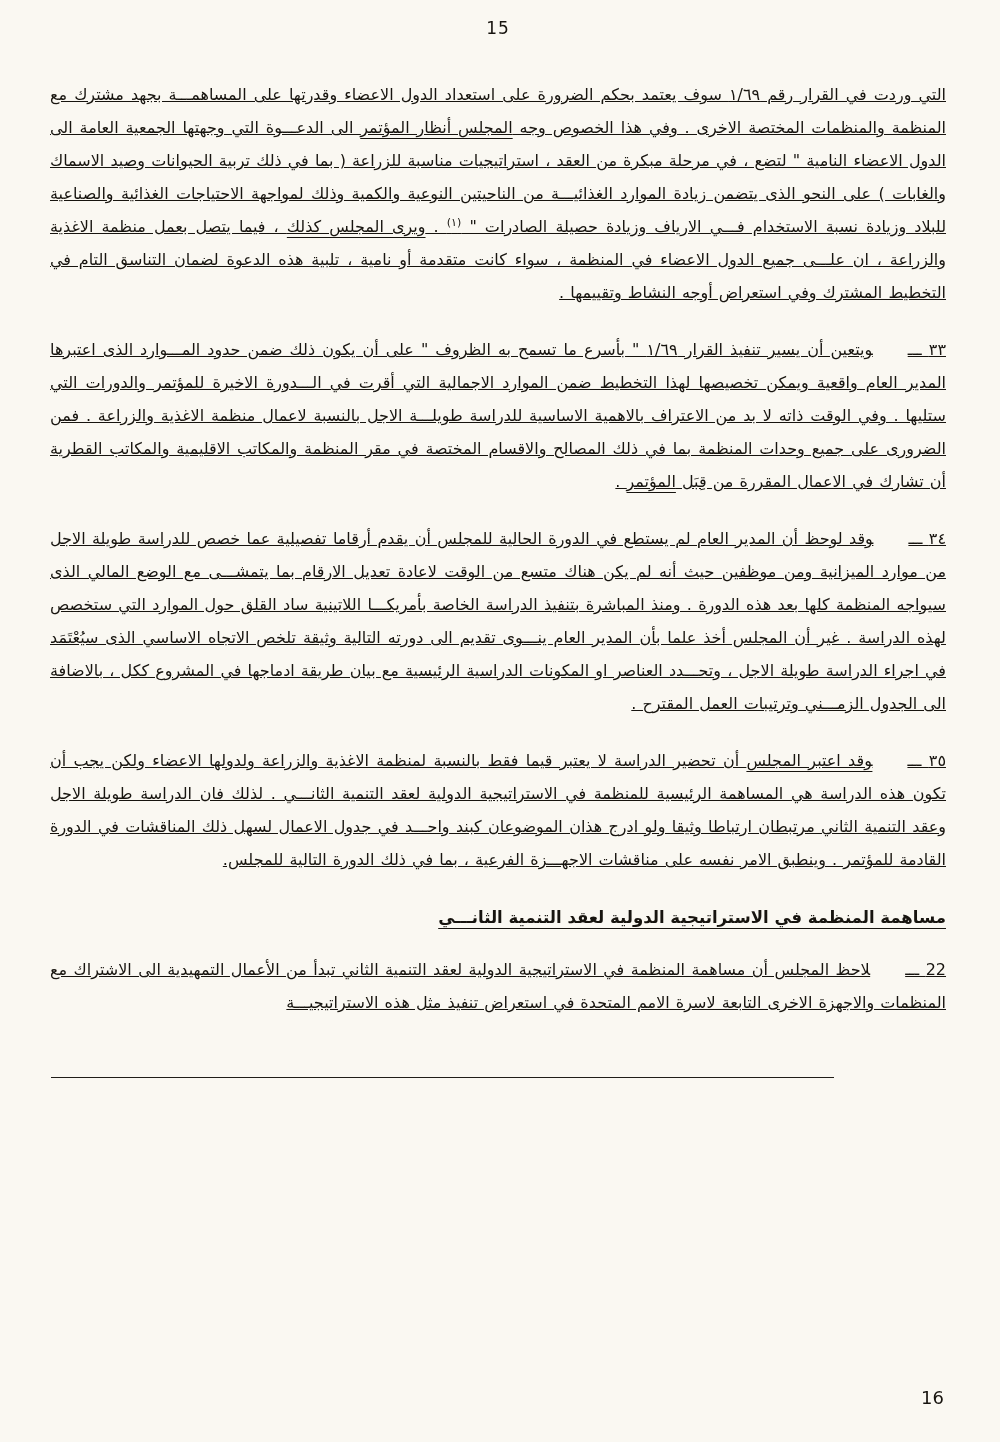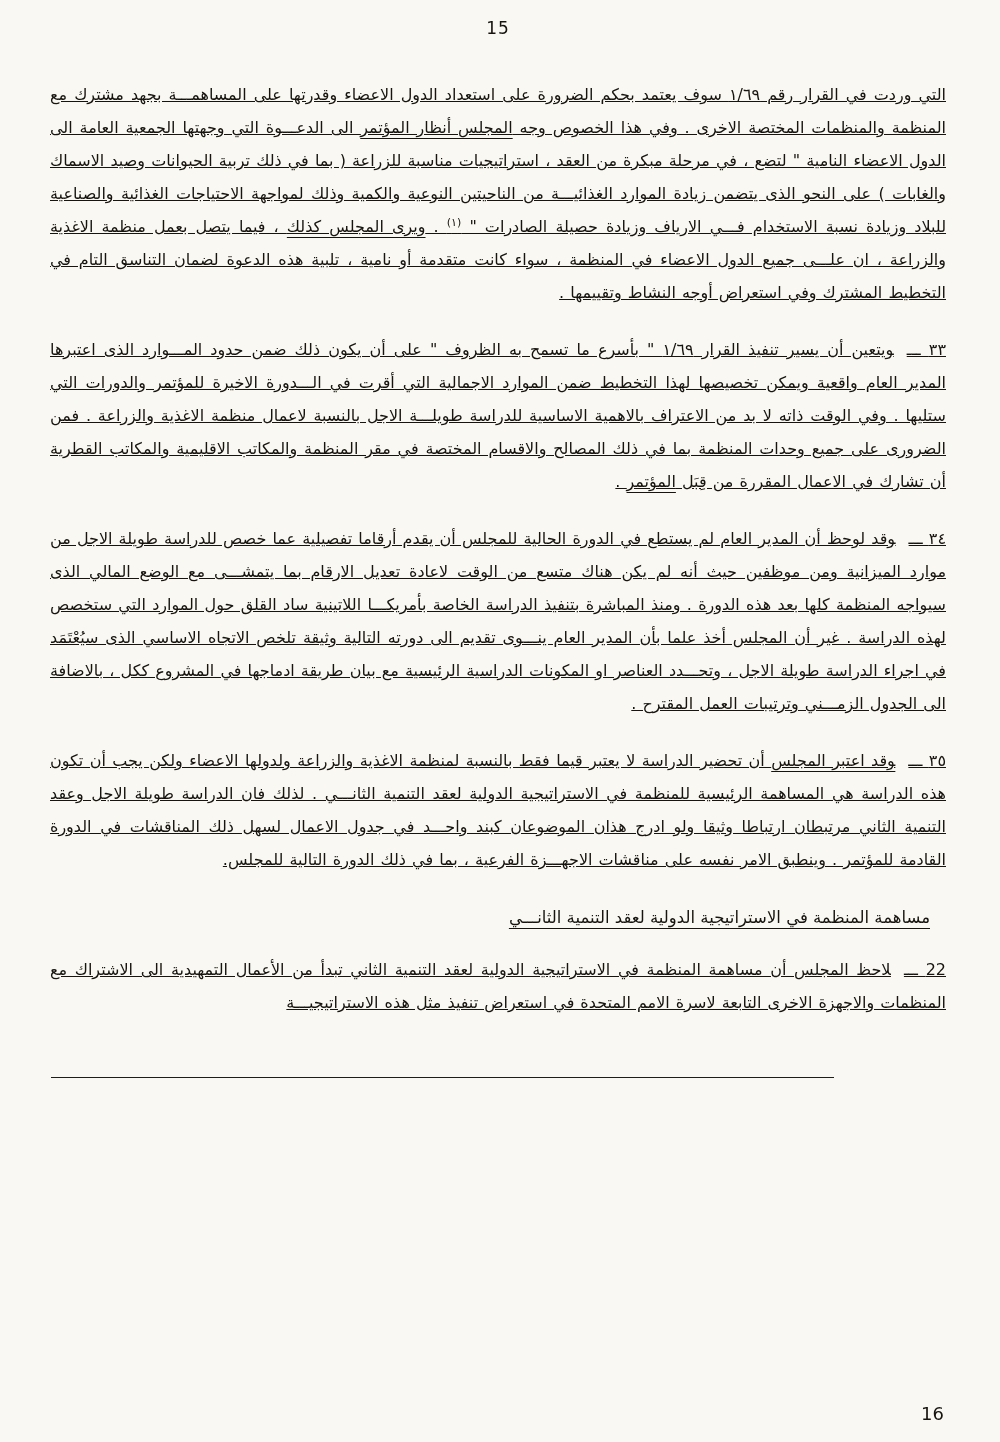--- a/index.html
+++ b/index.html
@@ -28,37 +28,37 @@
   }
   .para {
     font-size: 16px;
     line-height: 33px;
     text-align: justify;
     margin: 0 0 24px 0;
     word-spacing: 1px;
     text-decoration: underline;
   }
   .para-num {
-    margin-left: 13px;
+    margin-left: 35px;
     white-space: nowrap;
   }
   .underlined {
     text-decoration: underline;
     text-underline-offset: 5px;
     text-decoration-thickness: 1.4px;
   }
   .sup {
     vertical-align: super;
     font-size: 11px;
     line-height: 0;
   }
   .section-heading {
     font-size: 16.5px;
-    font-weight: normal;
-    margin: 32px 16px 26px 0;
+    font-weight: bold;
+    margin: 32px 0 26px 0;
   }
   .footnote-sep {
     height: 0;
     border-top: 1.6px solid #201d18;
     width: 783px;
     margin: 58px 112px 14px 0;
   }
   .footnote {
     font-size: 14.5px;
     line-height: 28px;
@@ -66,21 +66,21 @@
     padding-right: 42px;
     text-indent: -42px;
     word-spacing: 1px;
   }
   .fn-marker {
     margin-left: 10px;
   }
   .page-number-bottom {
     position: absolute;
     right: 56px;
-    bottom: 18px;
+    bottom: 34px;
     font-size: 18px;
     direction: ltr;
   }
 </style>
 </head>
 <body>
 
 <div class="page">
 
   <div class="page-number-top">15</div>

